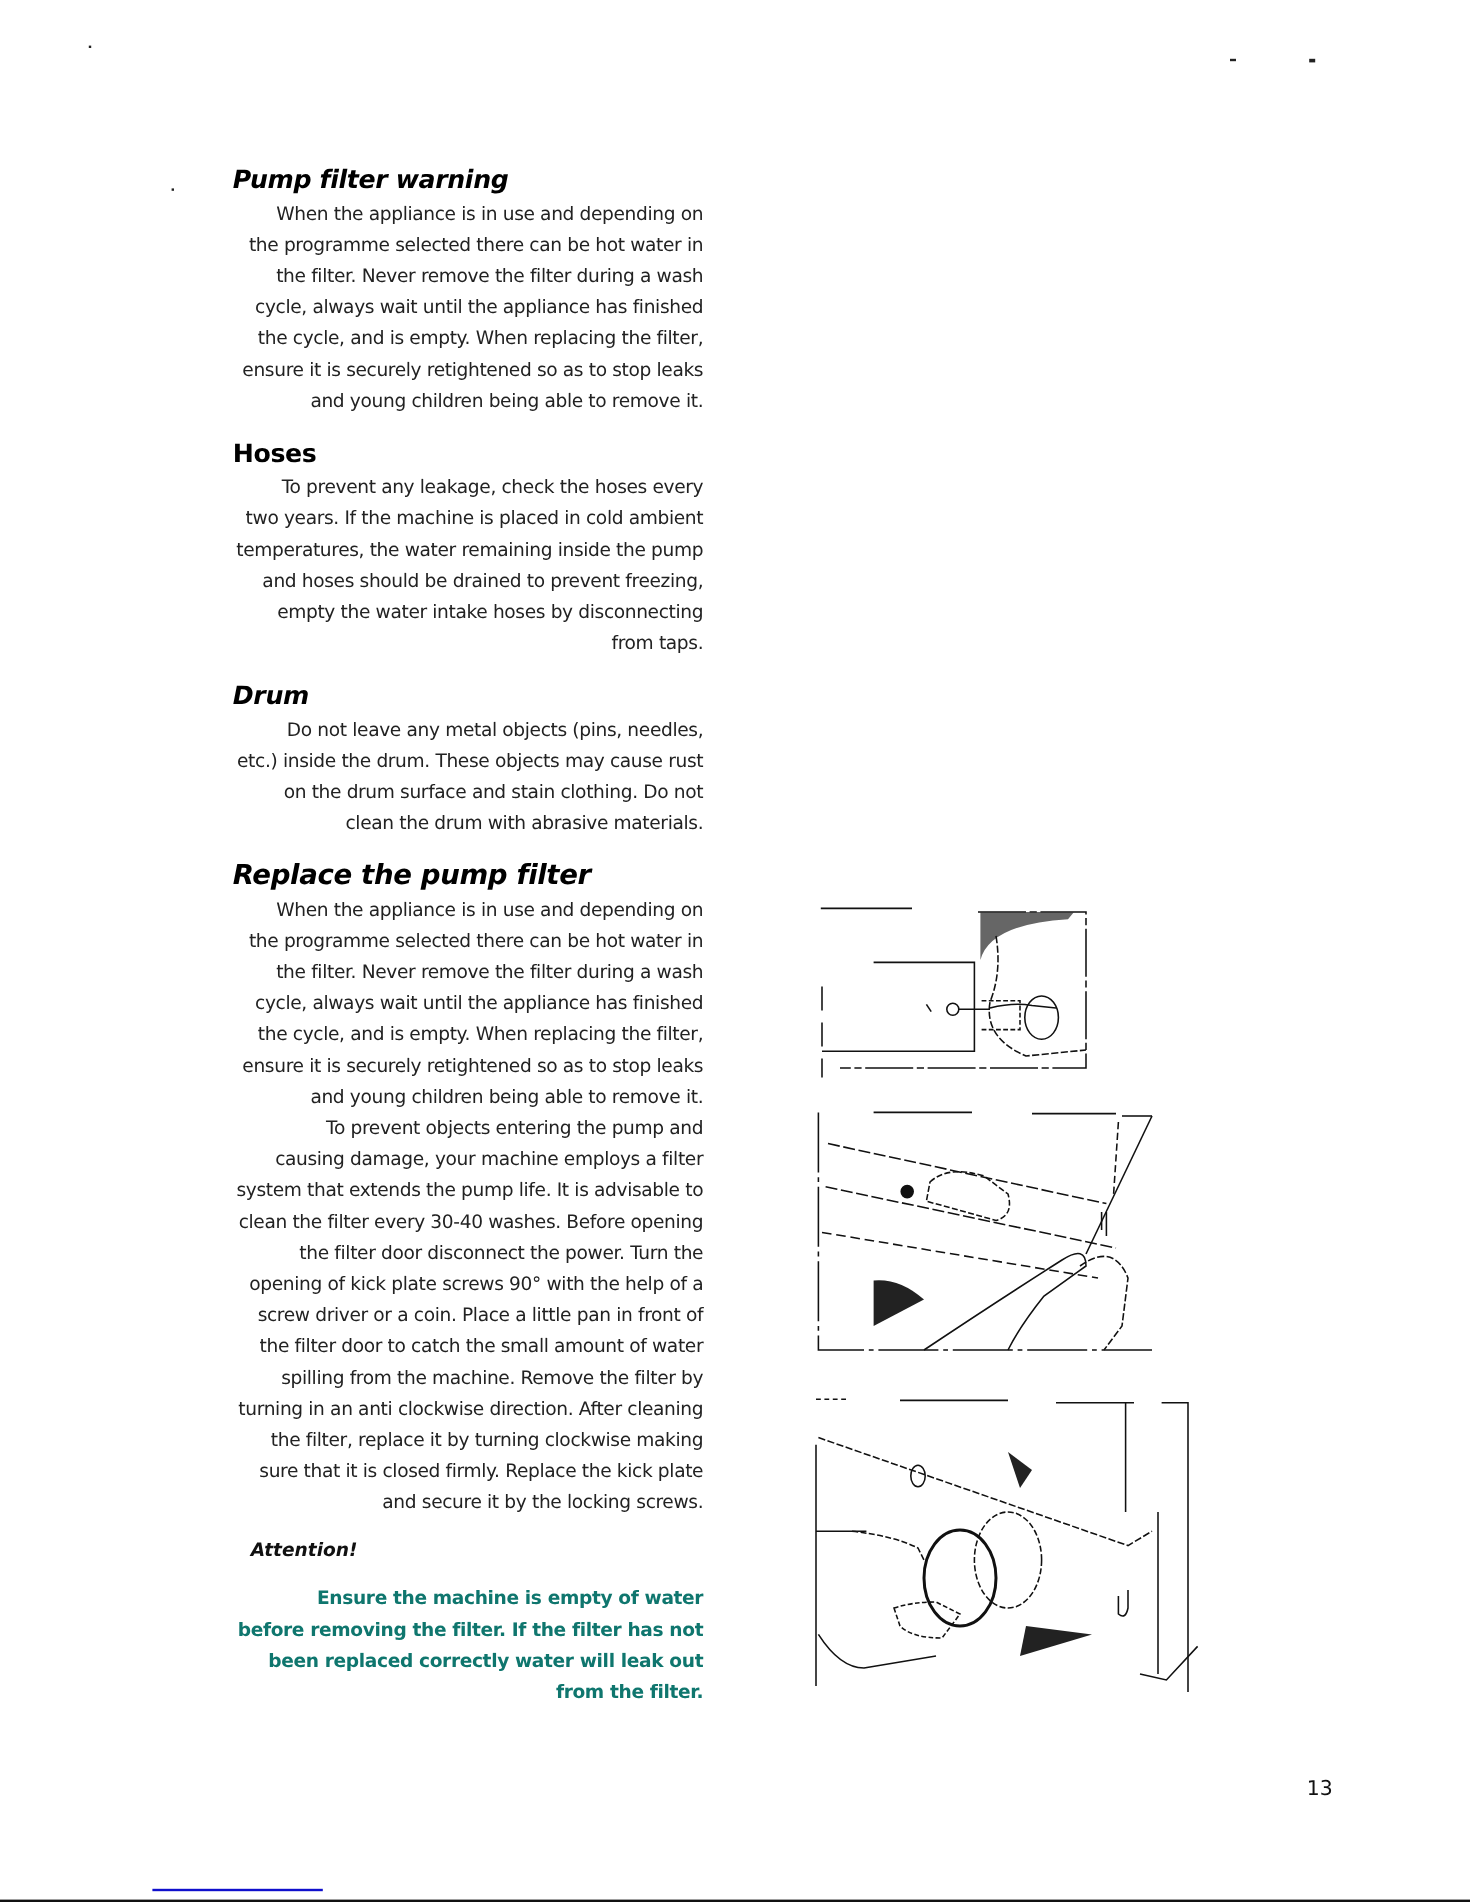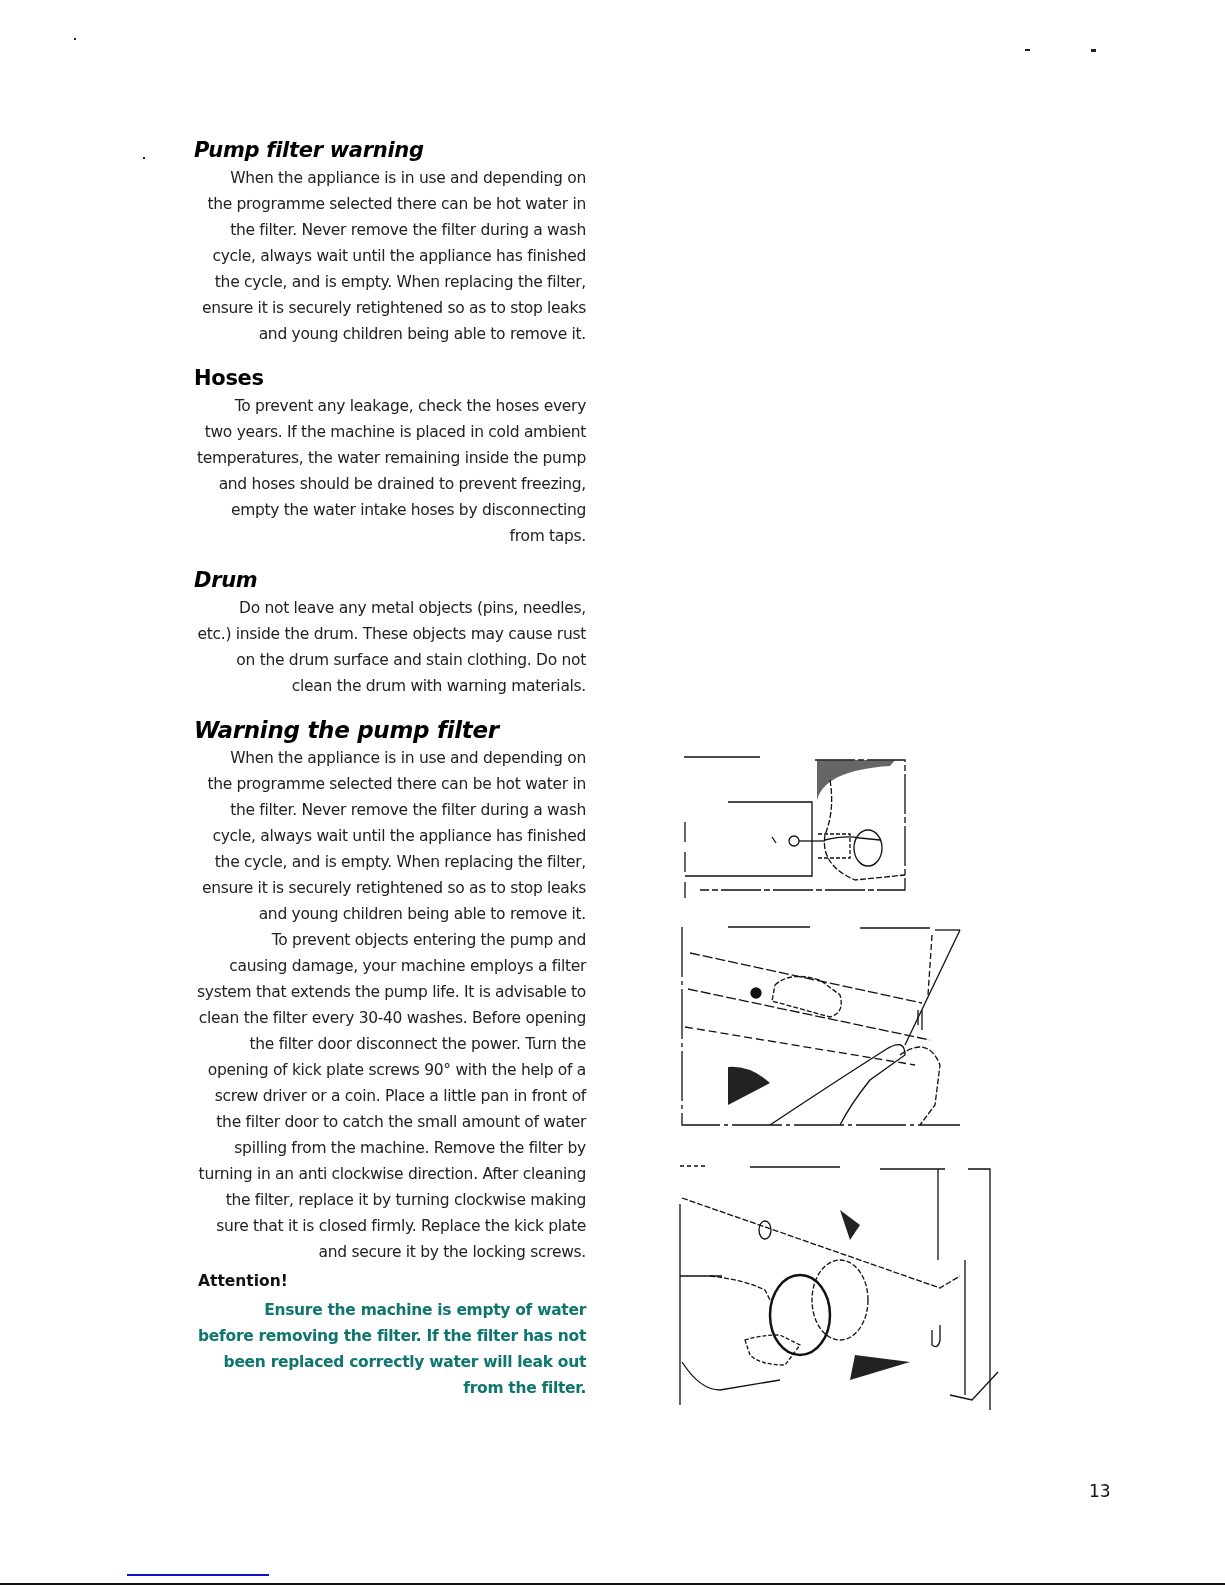--- a/index.html
+++ b/index.html
@@ -47,25 +47,26 @@
     .s-drum { margin-top: 2px; }
     .s-clean { margin-top: 4px; }
     h3 {
       margin: 0;
       font-size: 15.5px;
       font-weight: bold;
       line-height: 22px;
       color: #111;
     }
     .attention-title {
-      margin: 4px;
+      margin: 15px;
       font-size: 15.5px;
       font-weight: bold;
       line-height: 24px;
       color: #111;
+      font-style: italic;
     }
     .attention-body {
       font-weight: bold;
       color: #0f766e;
       font-size: 15.5px;
       line-height: 26px;
     }
     .page-number {
       position: absolute;
       left: 1089px;
@@ -112,25 +113,25 @@
     <p>When the appliance is in use and depending on the programme selected there can be hot water in the filter. Never remove the filter during a wash cycle, always wait until the appliance has finished the cycle, and is empty. When replacing the filter, ensure it is securely retightened so as to stop leaks and young children being able to remove it.</p>
   </div>
 
   <div class="section s-hoses">
     <h2 class="plain">Hoses</h2>
     <p>To prevent any leakage, check the hoses every two years. If the machine is placed in cold ambient temperatures, the water remaining inside the pump and hoses should be drained to prevent freezing, empty the water intake hoses by disconnecting from taps.</p>
   </div>
 
   <div class="section s-drum">
     <h2>Drum</h2>
-    <p>Do not leave any metal objects (pins, needles, etc.) inside the drum. These objects may cause rust on the drum surface and stain clothing. Do not clean the drum with warning materials.</p>
+    <p>Do not leave any metal objects (pins, needles, etc.) inside the drum. These objects may cause rust on the drum surface and stain clothing. Do not clean the drum with abrasive materials.</p>
   </div>
 
   <div class="section s-clean">
-    <h2 class="big"><span>Warning the </span><span>pump filter</span></h2>
+    <h2 class="big"><span>Replace the </span><span>pump filter</span></h2>
     <p>When the appliance is in use and depending on the programme selected there can be hot water in the filter. Never remove the filter during a wash cycle, always wait until the appliance has finished the cycle, and is empty. When replacing the filter, ensure it is securely retightened so as to stop leaks and young children being able to remove it.</p>
     <p>To prevent objects entering the pump and causing damage, your machine employs a filter system that extends the pump life. It is advisable to clean the filter every 30-40 washes. Before opening the filter door disconnect the power. Turn the opening of kick plate screws 90° with the help of a screw driver or a coin. Place a little pan in front of the filter door to catch the small amount of water spilling from the machine. Remove the filter by turning in an anti clockwise direction. After cleaning the filter, replace it by turning clockwise making sure that it is closed firmly. Replace the kick plate and secure it by the locking screws.</p>
     <div class="attention-title">Attention!</div>
     <p class="attention-body">Ensure the machine is empty of water before removing the filter. If the filter has not been replaced correctly water will leak out from the filter.</p>
   </div>
 </div>
 
 <svg class="fig fig1" viewBox="0 0 270 165" fill="none" stroke="#111" stroke-width="1.3">
   <line x1="24" y1="17" x2="100" y2="17"></line>
   <path d="M155 20 L245 20 L245 150 L40 150" stroke-dasharray="40 3 6 3"></path>

